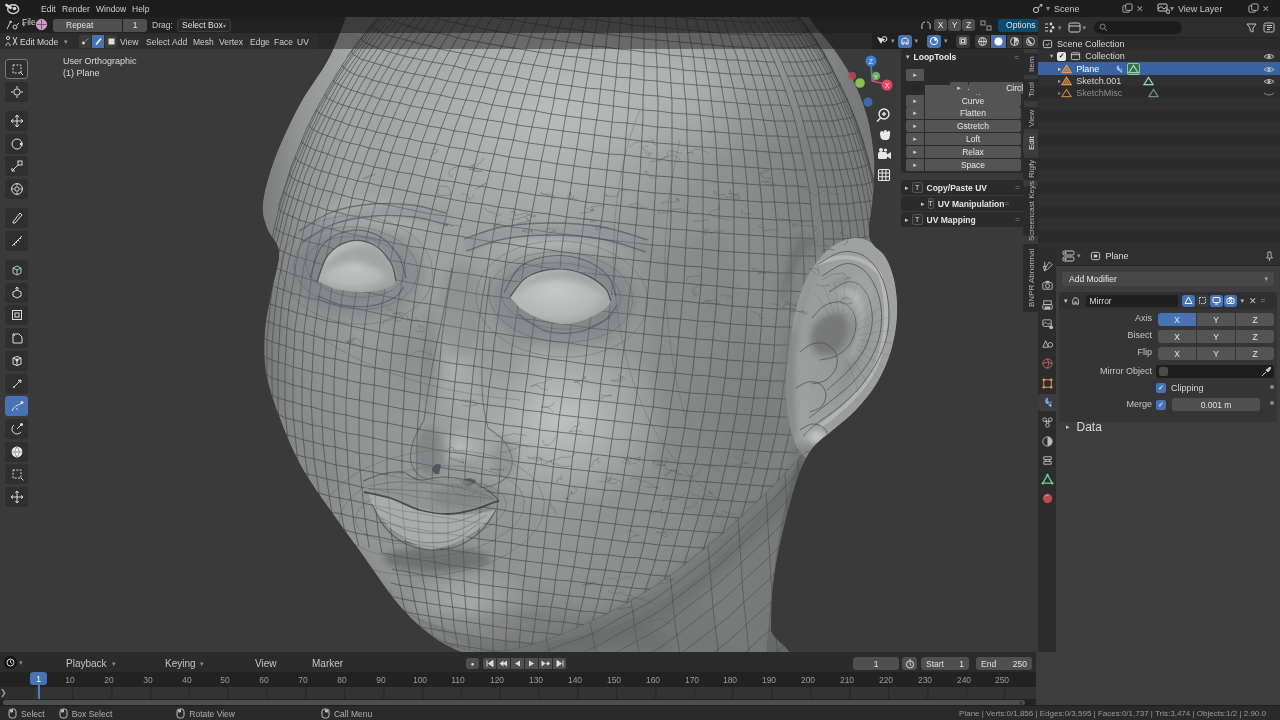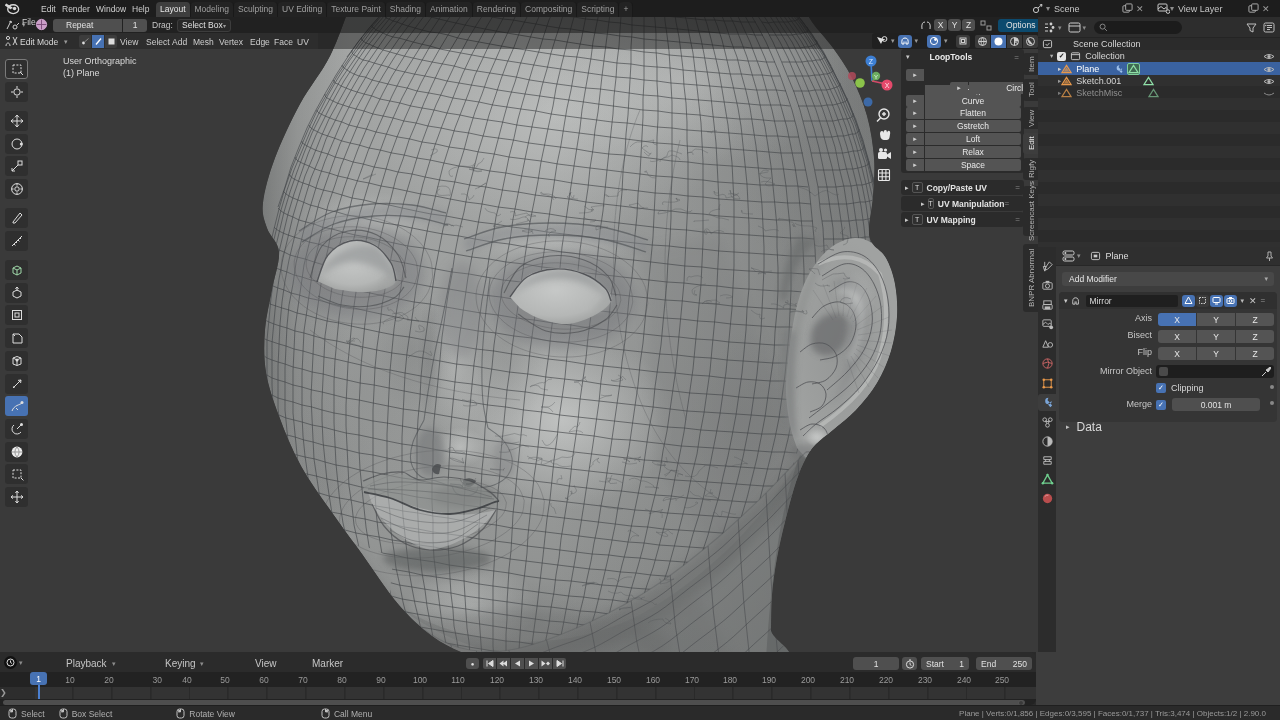--- a/index.html
+++ b/index.html
@@ -446,21 +446,21 @@
       </g>
   <g stroke="#e8e8e8" stroke-width="1.1" fill="none">
         <rect x="38.5" y="119.5" width="11" height="11" rx="1"></rect>
         <path d="M38.5,123 h11 M38.5,126.7 h11 M42.2,119.5 v11 M45.9,119.5 v11"></path>
       </g>
 </svg>
 
 <div class="abs" style="left:901px;top:49px;width:123px;height:124px;background:rgba(42,42,42,0.9);border-radius:3px;">
   <div class="row" style="height:16px;padding:0 5px;">
     <span style="color:#c8c8c8;font-size:7px;">▾</span>
-    <span style="color:#ececec;font-size:8.5px;margin-left:20px;font-weight:bold;">LoopTools</span>
+    <span style="color:#ececec;font-size:8.5px;margin-left:4px;font-weight:bold;">LoopTools</span>
     <span style="color:#8a8a8a;font-size:8px;margin-left:auto;">=</span>
   </div>
 </div>
 <div class="row abs" style="left:906px;top:69px;width:115px;height:12px;">
       <div class="btn3" style="width:18px;height:12px;border-radius:2px 0 0 2px;color:#cfcfcf;font-size:7px;">▸</div>
       <div class="btn3" style="flex:1;height:12px;margin-left:1px;border-radius:0 2px 2px 0;font-size:8.5px;margin-top:32px;">Bridge</div>
     </div>
     <div class="row abs" style="left:906px;top:81.8px;width:115px;height:12px;margin-left:44px;">
       <div class="btn3" style="width:18px;height:12px;border-radius:2px 0 0 2px;color:#cfcfcf;font-size:7px;">▸</div>
       <div class="btn3" style="flex:1;height:12px;margin-left:1px;border-radius:0 2px 2px 0;font-size:8.5px;">Circle</div>
@@ -539,33 +539,20 @@
   <svg class="abs" style="left:5px;top:2px" width="15" height="13" viewBox="0 0 22 18">
     <ellipse cx="12" cy="10" rx="8" ry="6.5" fill="none" stroke="#d8d8d8" stroke-width="2"></ellipse>
     <circle cx="14" cy="9" r="2.5" fill="#d8d8d8"></circle>
     <path d="M2,3 L10,8 M1,4 L8,9" stroke="#d8d8d8" stroke-width="2.2" stroke-linecap="round"></path>
   </svg>
   <div style="position:absolute;left:22px;top:4px;color:#cecece;font-size:8.5px;margin-top:13px;">File</div>
   <div style="position:absolute;left:41px;top:4px;color:#cecece;font-size:8.5px;">Edit</div>
   <div style="position:absolute;left:62px;top:4px;color:#cecece;font-size:8.5px;">Render</div>
   <div style="position:absolute;left:96px;top:4px;color:#cecece;font-size:8.5px;">Window</div>
   <div style="position:absolute;left:132px;top:4px;color:#cecece;font-size:8.5px;">Help</div>
-  <div class="row abs" style="left:156px;top:1px;height:16px;">
-    <div class="tab on">Layout</div>
-        <div class="tab">Modeling</div>
-        <div class="tab">Sculpting</div>
-    <div class="tab">UV Editing</div>
-        <div class="tab">Texture Paint</div>
-        <div class="tab">Shading</div>
-    <div class="tab">Animation</div>
-        <div class="tab">Rendering</div>
-        <div class="tab">Compositing</div>
-    <div class="tab">Scripting</div>
-        <div class="tab" style="padding:2px 4px;">+</div>
-  </div>
   <div class="row abs" style="left:1032px;top:1px;height:15px;">
     <svg width="14" height="11" viewBox="0 0 14 11">
           <circle cx="4" cy="7" r="2.6" fill="none" stroke="#c9c9c9"></circle>
           <path d="M6,5 L10,1.5 M10,1.5 l-2.2,0.4 M10,1.5 l-0.4,2.2" stroke="#c9c9c9" fill="none"></path>
         </svg>
     <span style="color:#8d8d8d;font-size:8px;">▾</span>
     <span class="lbl" style="margin-left:4px;font-size:9px;">Scene</span>
   </div>
   <div class="row abs" style="left:1122px;top:3px;">
     <svg width="11" height="11" viewBox="0 0 12 12">
@@ -622,21 +609,21 @@
             <circle cx="2.8" cy="3.5" r="0.7" fill="#c0c0c0"></circle>
           </svg>
     </div>
   </div>
   <div class="abs" style="left:0;top:21px;width:242px;height:209px;background:repeating-linear-gradient(180deg,#2b2b2b 0,#2b2b2b 12px,#303030 12px,#303030 24px);">
     <div class="row" style="height:12px;padding-left:4px;">
       <svg width="11" height="10" viewBox="0 0 12 11">
             <rect x="1.5" y="1.5" width="9" height="8" rx="1.5" fill="none" stroke="#cfcfcf"></rect>
             <path d="M4,5.5 l1.6,1.8 2.6,-3" stroke="#cfcfcf" fill="none"></path>
           </svg>
-      <span style="color:#d6d6d6;font-size:9px;margin-left:20px;">Scene Collection</span>
+      <span style="color:#d6d6d6;font-size:9px;margin-left:4px;">Scene Collection</span>
     </div>
     <div class="row" style="height:12px;padding-left:12px;">
       <span style="color:#b0b0b0;font-size:6.5px;">▾</span>
       <div style="width:9px;height:9px;background:#e6e6e6;border-radius:2px;margin-left:4px;display:flex;align-items:center;justify-content:center;">
             <span style="color:#222;font-size:7px;font-weight:bold;">✓</span>
           </div>
       <svg style="margin-left:4px;" width="11" height="10" viewBox="0 0 12 11">
             <rect x="1.5" y="2" width="9" height="7.5" rx="1" fill="none" stroke="#cfcfcf"></rect>
             <path d="M1.5,4 h9" stroke="#cfcfcf"></path>
           </svg>
@@ -953,21 +940,21 @@
           <span>1</span>
         </div>
     <div class="chip" style="width:56px;height:13px;margin-left:7px;border-radius:3px;justify-content:space-between;padding:0 5px;">
           <span>End</span>
           <span>250</span>
         </div>
   </div>
   <div class="abs" style="left:0;top:20px;width:1036px;height:15px;background:#222222;">
         <div class="abs" style="left:56px;top:3px;width:28px;text-align:center;color:#9a9a9a;font-size:8.5px;">10</div>
         <div class="abs" style="left:95px;top:3px;width:28px;text-align:center;color:#9a9a9a;font-size:8.5px;">20</div>
-        <div class="abs" style="left:134px;top:3px;width:28px;text-align:right;color:#9a9a9a;font-size:8.5px;">30</div>
+        <div class="abs" style="left:134px;top:3px;width:28px;text-align:center;color:#9a9a9a;font-size:8.5px;">30</div>
         <div class="abs" style="left:173px;top:3px;width:28px;text-align:center;color:#9a9a9a;font-size:8.5px;">40</div>
         <div class="abs" style="left:211px;top:3px;width:28px;text-align:center;color:#9a9a9a;font-size:8.5px;">50</div>
         <div class="abs" style="left:250px;top:3px;width:28px;text-align:center;color:#9a9a9a;font-size:8.5px;">60</div>
         <div class="abs" style="left:289px;top:3px;width:28px;text-align:center;color:#9a9a9a;font-size:8.5px;">70</div>
         <div class="abs" style="left:328px;top:3px;width:28px;text-align:center;color:#9a9a9a;font-size:8.5px;">80</div>
         <div class="abs" style="left:367px;top:3px;width:28px;text-align:center;color:#9a9a9a;font-size:8.5px;">90</div>
         <div class="abs" style="left:406px;top:3px;width:28px;text-align:center;color:#9a9a9a;font-size:8.5px;">100</div>
         <div class="abs" style="left:444px;top:3px;width:28px;text-align:center;color:#9a9a9a;font-size:8.5px;">110</div>
         <div class="abs" style="left:483px;top:3px;width:28px;text-align:center;color:#9a9a9a;font-size:8.5px;">120</div>
         <div class="abs" style="left:522px;top:3px;width:28px;text-align:center;color:#9a9a9a;font-size:8.5px;">130</div>

